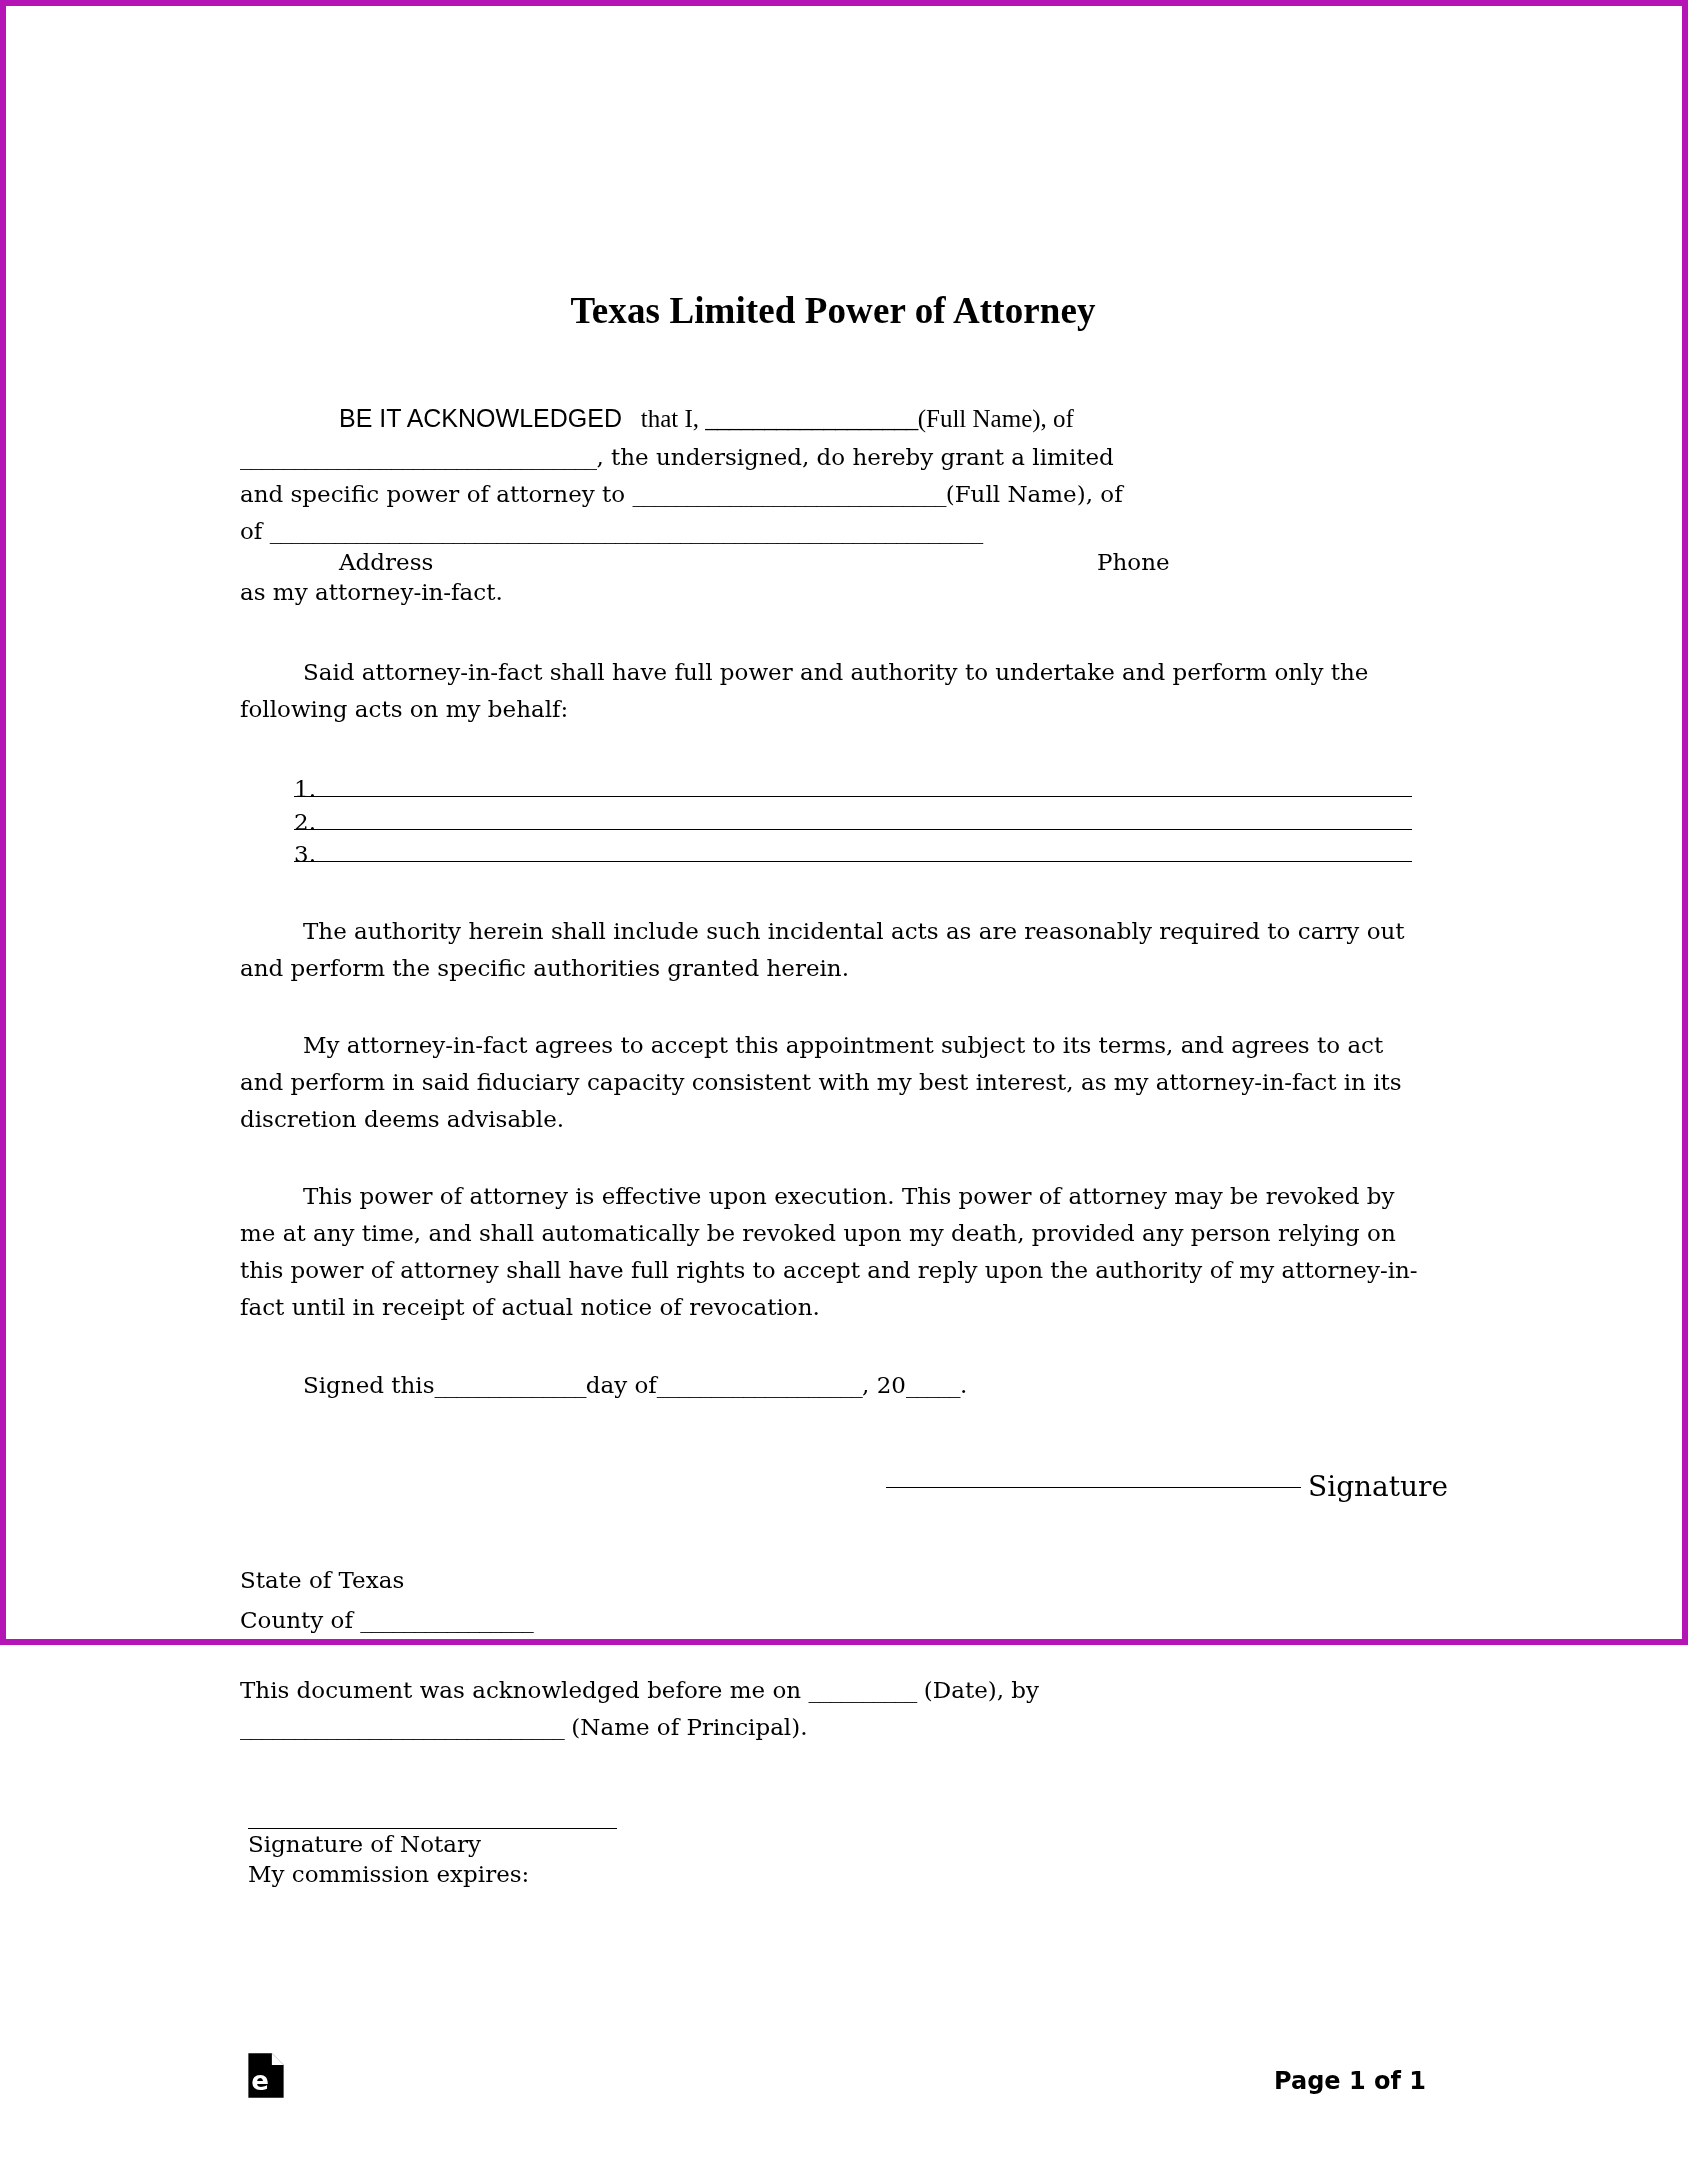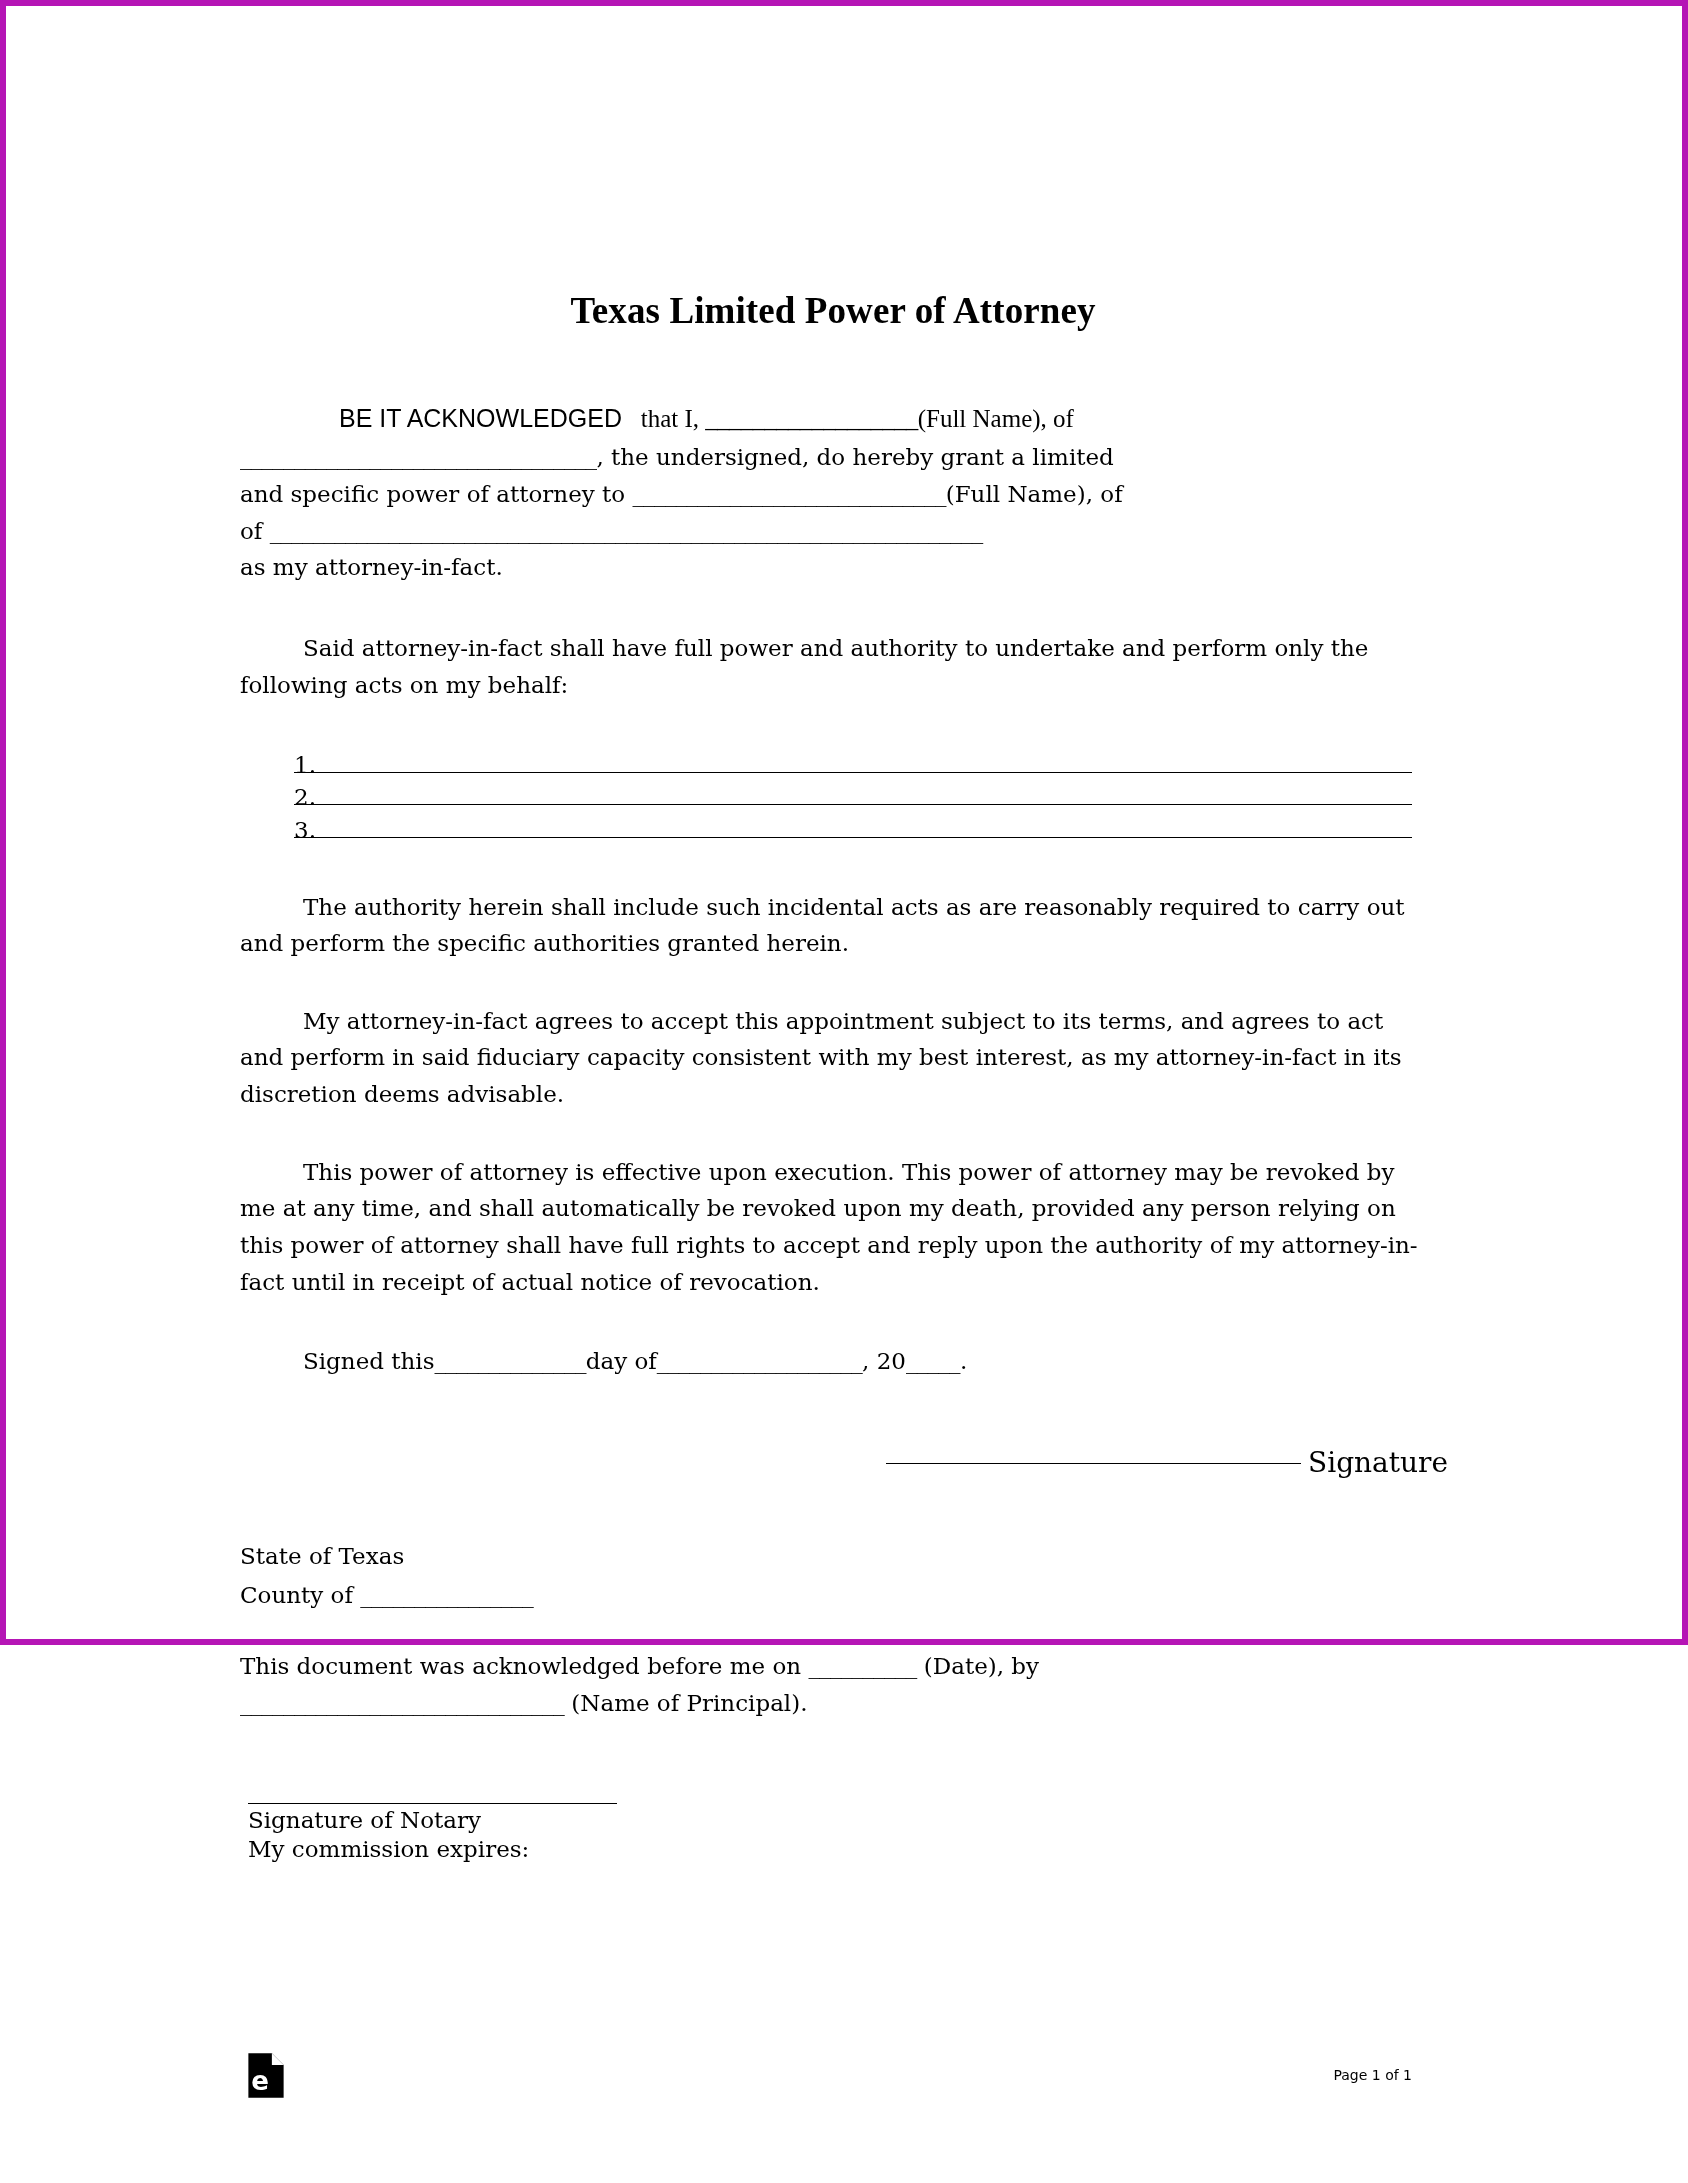--- a/index.html
+++ b/index.html
@@ -180,24 +180,25 @@
   }
   .logo-icon {
     position: absolute;
     left: 6.6px;
     top: 0;
     width: 38px;
     height: 47px;
   }
   .page-number {
     position: absolute;
-    right: 14px;
+    right: 0;
     top: 14.5px;
     font-family: "DejaVu Sans", sans-serif;
-    font-size: 14px;
+    font-size: 24px;
+    font-weight: bold;
   }
 </style>
 </head>
 <body>
 
 <div class="page-frame">
 
   <div class="document">
 
     <div class="doc-title">Texas Limited Power of Attorney</div>
@@ -208,20 +209,24 @@
         <span>that I, </span><span class="fill">__________________</span><span>(Full Name), of</span>
       </div>
       <div>
         <span class="fill">_________________________________</span><span>, the undersigned, do hereby grant a limited</span>
       </div>
       <div>
         <span>and specific power of attorney to </span><span class="fill">_____________________________</span><span>(Full Name), of</span>
       </div>
       <div>
         <span>of </span><span class="fill">__________________________________________________________________</span>
+      </div>
+      <div class="addr-phone-row">
+        <span class="addr-label">Address</span>
+        <span class="phone-label">Phone</span>
       </div>
       <div class="attorney-line">as my attorney-in-fact.</div>
     </div>
 
     <div style="height:37px"></div>
 
     <p class="body-text para indent-first">Said attorney-in-fact shall have full power and authority to undertake and perform only the following acts on my behalf:</p>
 
     <div style="height:20px"></div>
 

